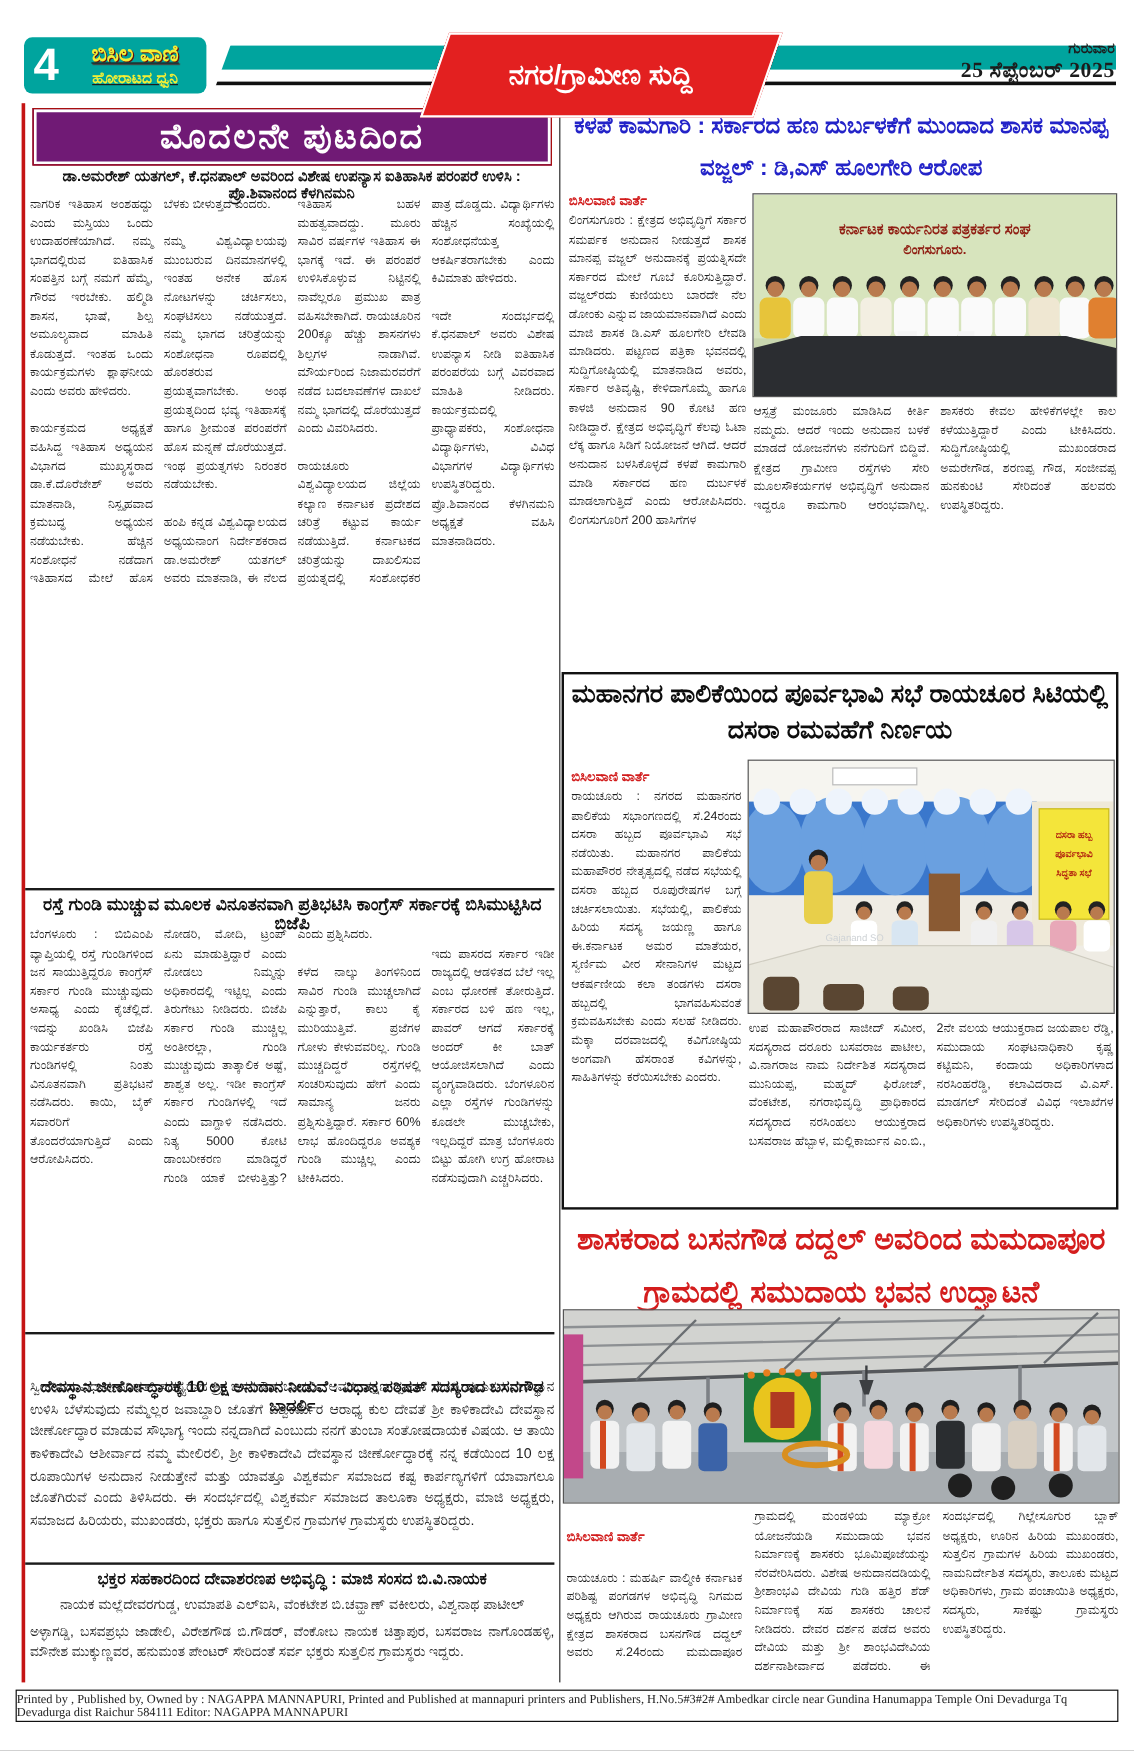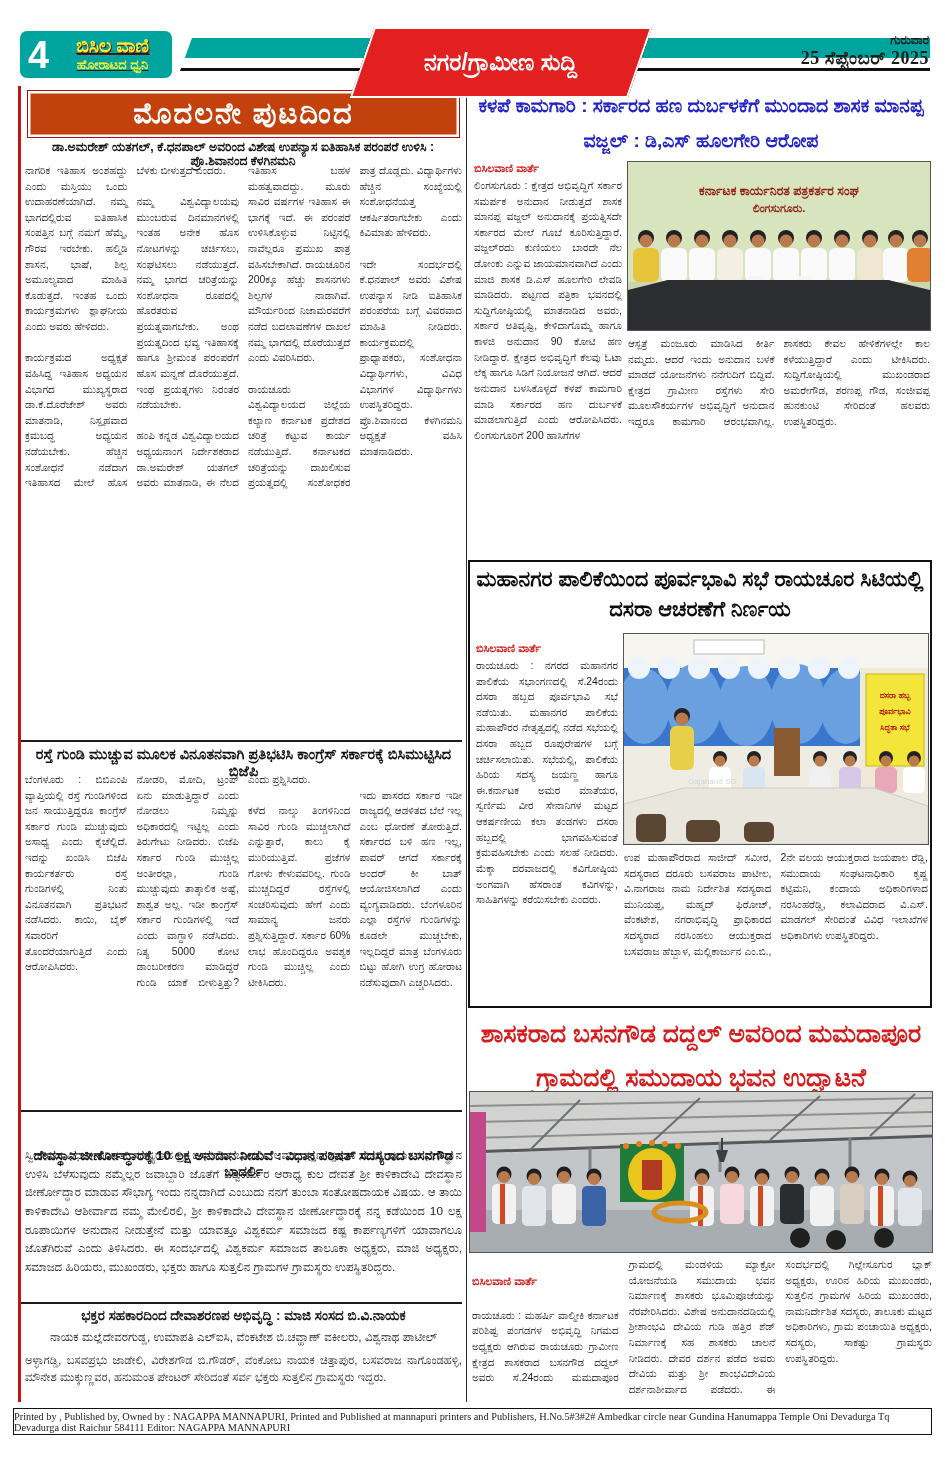--- a/index.html
+++ b/index.html
@@ -27,21 +27,21 @@
   .col-divider{left:466px;top:86px;width:1px;height:1316px;background:#2b2b2b;}
   .hsep{height:2px;background:#1b1b1b;}
   
   .body-text{font-size:10.4px;line-height:1.5;text-align:justify;white-space:pre-line;overflow:hidden;color:#1d1d1d;}
   .cols4{column-count:4;column-gap:9px;}
   .cols3{column-count:3;column-gap:10px;}
   .cols2{column-count:2;column-gap:9px;}
   .byline{color:#D21C1C;font-weight:bold;font-size:11px;margin-bottom:3px;white-space:normal;}
   .center{text-align:center;}
   
-  .lead-box{left:27px;top:90px;width:431px;height:46px;background:#c2410c;border:1.5px solid #a80f0f;
+  .lead-box{left:27px;top:90px;width:431px;height:46px;background:#701a75;border:1.5px solid #a80f0f;
             box-shadow:inset 0 0 0 2.5px #fff;display:flex;align-items:center;justify-content:center;}
   .lead-box span{color:#fff;font-size:29px;font-weight:bold;letter-spacing:2px;}
   .lead-subhead{left:25px;top:140px;width:436px;font-size:12.3px;font-weight:bold;color:#111;}
   .small-head{font-weight:bold;color:#111;}
   
   .r1-headline{left:471px;top:88px;width:460px;color:#2323C8;font-size:19px;font-weight:bold;line-height:1.85;}
   .r2-box{left:468px;top:560px;width:464px;height:448px;border:2px solid #111;box-sizing:border-box;}
   .r2-headline{left:472px;top:564px;width:456px;font-size:21px;font-weight:bold;color:#0d0d0d;line-height:1.45;}
   .r3-headline{left:470px;top:1012px;width:462px;color:#D41D1D;font-size:25px;font-weight:bold;line-height:1.75;}
   .photo{display:block;background:#eee;outline:1px solid #555;}
@@ -189,21 +189,21 @@
       <polygon points="40,118 260,118 282,124 20,124" fill="#606470"></polygon>
       <polygon points="0,168 302,168 302,128 260,118 40,118 0,128" fill="#2b2d31"></polygon>
       <rect x="120" y="114" width="16" height="4" fill="#f5f5f5"></rect>
         <rect x="170" y="114" width="14" height="4" fill="#f5f5f5"></rect>
     </svg>
     <div class="abs body-text cols2" style="left:628px;top:336px;width:302px;height:222px;">ಆಸ್ಪತ್ರೆ ಮಂಜೂರು ಮಾಡಿಸಿದ ಕೀರ್ತಿ ನಮ್ಮದು. ಆದರೆ ಇಂದು ಅನುದಾನ ಬಳಕೆ ಮಾಡದೆ ಯೋಜನೆಗಳು ನನೆಗುದಿಗೆ ಬಿದ್ದಿವೆ. ಕ್ಷೇತ್ರದ ಗ್ರಾಮೀಣ ರಸ್ತೆಗಳು ಸೇರಿ ಮೂಲಸೌಕರ್ಯಗಳ ಅಭಿವೃದ್ಧಿಗೆ ಅನುದಾನ ಇದ್ದರೂ ಕಾಮಗಾರಿ ಆರಂಭವಾಗಿಲ್ಲ. ಶಾಸಕರು ಕೇವಲ ಹೇಳಿಕೆಗಳಲ್ಲೇ ಕಾಲ ಕಳೆಯುತ್ತಿದ್ದಾರೆ ಎಂದು ಟೀಕಿಸಿದರು. ಸುದ್ದಿಗೋಷ್ಠಿಯಲ್ಲಿ ಮುಖಂಡರಾದ ಅಮರೇಗೌಡ, ಶರಣಪ್ಪ ಗೌಡ, ಸಂಜೀವಪ್ಪ ಹುನಕುಂಟಿ ಸೇರಿದಂತೆ ಹಲವರು ಉಪಸ್ಥಿತರಿದ್ದರು.</div>
   </section>
 
   <section>
     <div class="abs r2-box"></div>
-    <div class="abs r2-headline center">ಮಹಾನಗರ ಪಾಲಿಕೆಯಿಂದ ಪೂರ್ವಭಾವಿ ಸಭೆ ರಾಯಚೂರ ಸಿಟಿಯಲ್ಲಿ ದಸರಾ ಆಚರಣೆಗೆ ನಿರ್ಣಯ</div>
+    <div class="abs r2-headline center">ಮಹಾನಗರ ಪಾಲಿಕೆಯಿಂದ ಪೂರ್ವಭಾವಿ ಸಭೆ ರಾಯಚೂರ ಸಿಟಿಯಲ್ಲಿ ದಸರಾ ರಮವಹೆಗೆ ನಿರ್ಣಯ</div>
     <div class="abs" style="left:476px;top:642px;width:142px;height:360px;">
       <div class="byline">ಬಿಸಿಲವಾಣಿ ವಾರ್ತೆ</div>
       <div class="body-text" style="height:342px;">ರಾಯಚೂರು : ನಗರದ ಮಹಾನಗರ ಪಾಲಿಕೆಯ ಸಭಾಂಗಣದಲ್ಲಿ ಸೆ.24ರಂದು ದಸರಾ ಹಬ್ಬದ ಪೂರ್ವಭಾವಿ ಸಭೆ ನಡೆಯಿತು. ಮಹಾನಗರ ಪಾಲಿಕೆಯ ಮಹಾಪೌರರ ನೇತೃತ್ವದಲ್ಲಿ ನಡೆದ ಸಭೆಯಲ್ಲಿ ದಸರಾ ಹಬ್ಬದ ರೂಪುರೇಷಗಳ ಬಗ್ಗೆ ಚರ್ಚಿಸಲಾಯಿತು. ಸಭೆಯಲ್ಲಿ, ಪಾಲಿಕೆಯ ಹಿರಿಯ ಸದಸ್ಯ ಜಯಣ್ಣ ಹಾಗೂ ಈ.ಕರ್ನಾಟಕ ಅಮರ ಮಾತೆಯರ, ಸ್ವರ್ಣಿಮ ವೀರ ಸೇನಾನಿಗಳ ಮಟ್ಟದ ಆಕರ್ಷಣೀಯ ಕಲಾ ತಂಡಗಳು ದಸರಾ ಹಬ್ಬದಲ್ಲಿ ಭಾಗವಹಿಸುವಂತೆ ಕ್ರಮವಹಿಸಬೇಕು ಎಂದು ಸಲಹೆ ನೀಡಿದರು. ಮೆಕ್ಕಾ ದರವಾಜದಲ್ಲಿ ಕವಿಗೋಷ್ಠಿಯ ಅಂಗವಾಗಿ ಹೆಸರಾಂತ ಕವಿಗಳನ್ನು, ಸಾಹಿತಿಗಳನ್ನು ಕರೆಯಿಸಬೇಕು ಎಂದರು.</div>
     </div>
     <svg class="abs photo" style="left:624px;top:634px;" width="304" height="210" viewBox="0 0 304 210" role="img">
       <rect width="304" height="210" fill="#efece4"></rect>
       <rect width="304" height="34" fill="#f6f5f0"></rect>
       <rect x="70" y="6" width="70" height="14" fill="#ffffff" stroke="#bbb"></rect>
       <rect x="0" y="34" width="240" height="78" fill="#3a77cc"></rect>
       <g fill="#6aa0e0">

